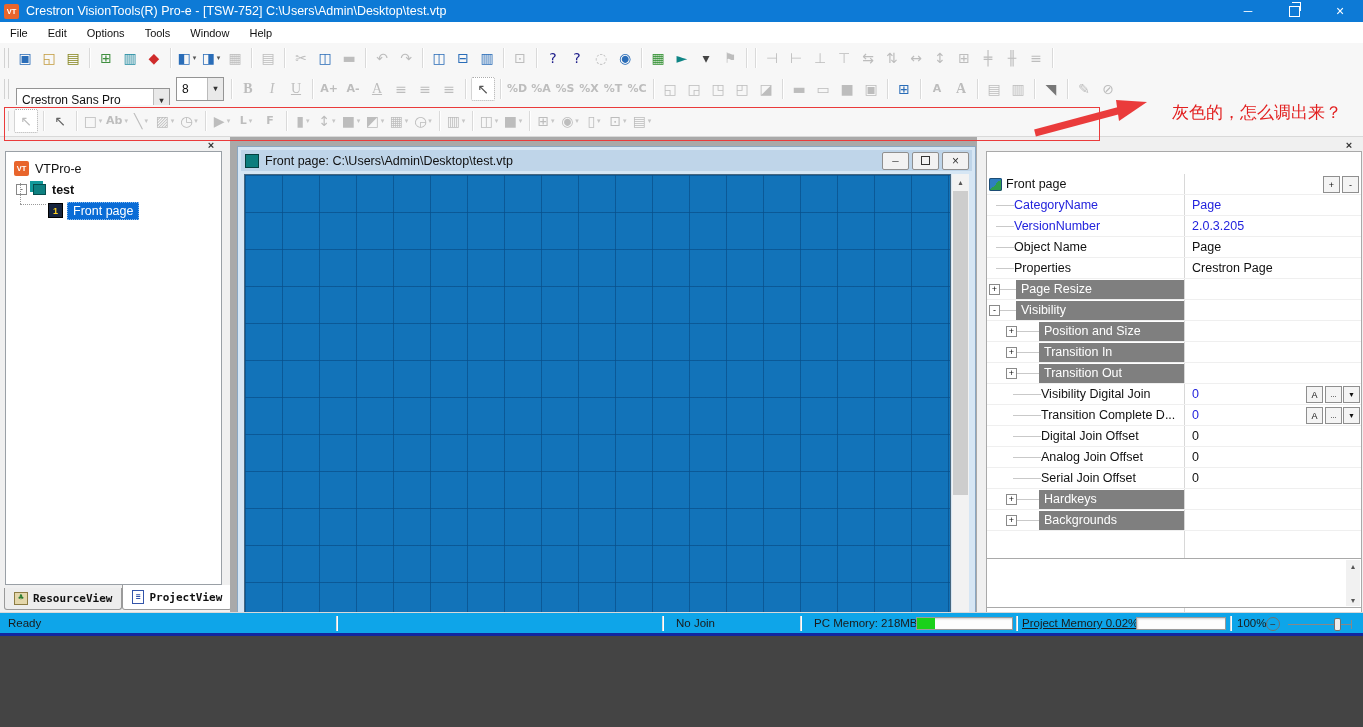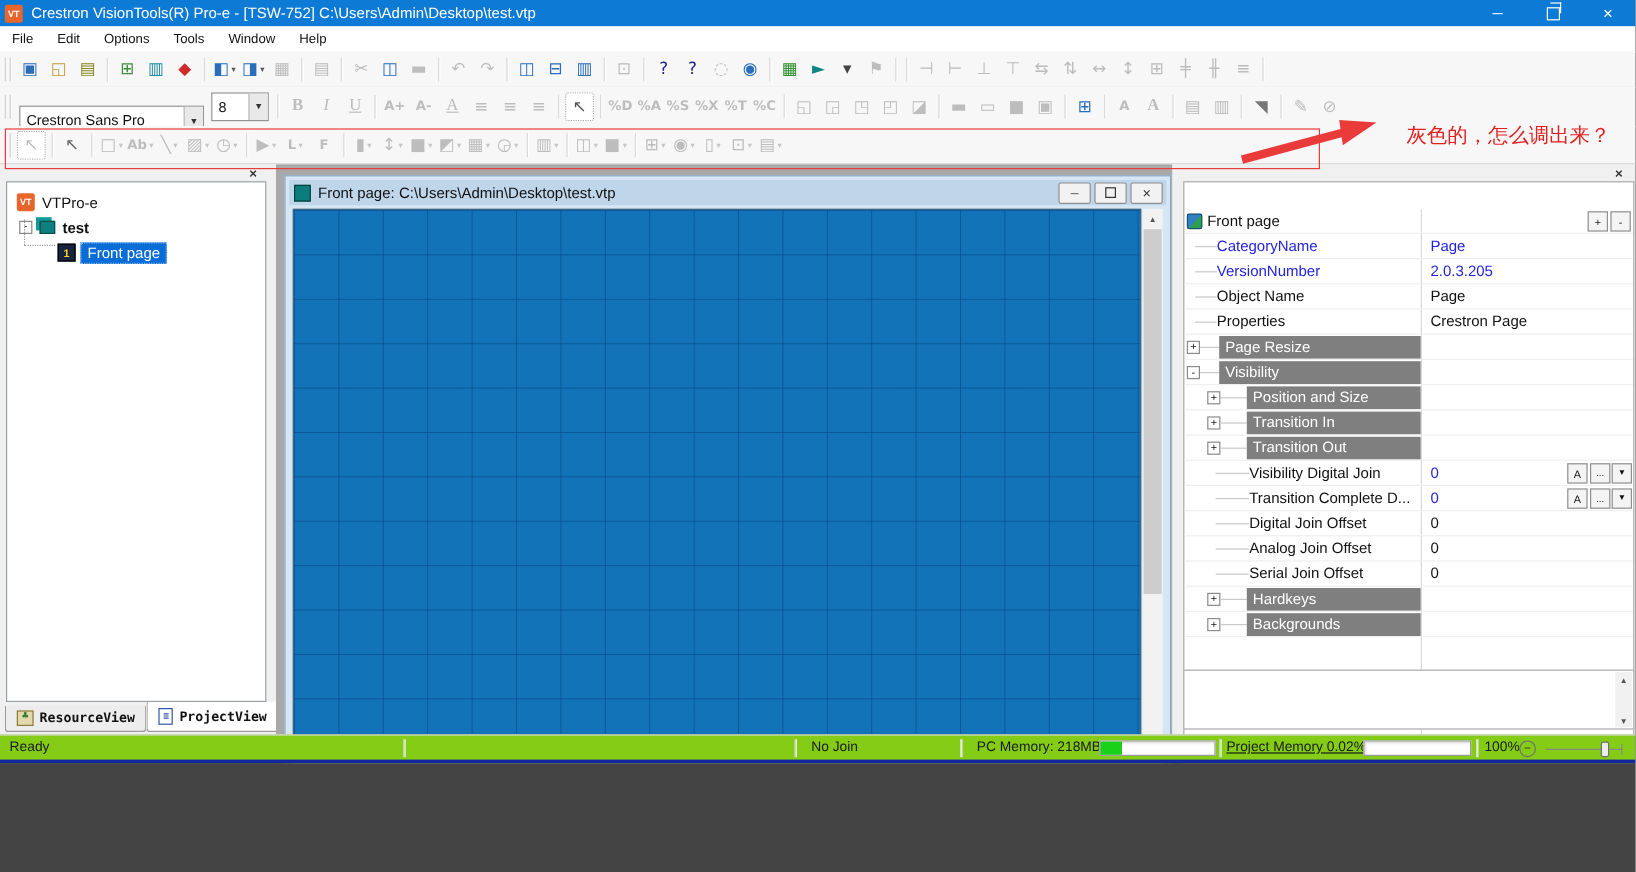--- a/index.html
+++ b/index.html
@@ -114,21 +114,21 @@
            box-shadow:inset 0 0 0 1px #1c4c74;}
   .blue{color:#2323dd;}
   .nowrap{white-space:nowrap;}
   .sbtn{position:absolute;top:2px;width:17px;height:17px;background:#f4f4f4;border:1px solid #8f8f8f;
         display:flex;align-items:center;justify-content:center;font-size:9px;box-sizing:border-box;}
   .lowerbox{position:absolute;left:9px;bottom:4px;width:374px;height:48px;background:#fff;border:1px solid #a9a9a9;}
   .mscroll{position:absolute;right:1px;top:1px;bottom:1px;width:14px;background:#f1f1f1;}
   .mscroll .up{position:absolute;top:0;left:0;right:0;height:12px;}
   .mscroll .dn{position:absolute;bottom:0;left:0;right:0;height:12px;}
   
-  .status{position:absolute;left:0;right:0;bottom:0;height:24px;background:#84cc16;border-top:1px solid #d9d9d9;
+  .status{position:absolute;left:0;right:0;bottom:0;height:24px;background:#0ea5e9;border-top:1px solid #d9d9d9;
           font-size:11.5px;color:#1a1a1a;box-sizing:border-box;border-bottom:3px solid #12269e;}
   .sitem{position:absolute;top:4px;white-space:pre;}
   .ssep{position:absolute;top:3px;width:1px;height:15px;background:#d8d8d8;box-shadow:1px 0 0 #fff;}
   .sprog{position:absolute;top:4px;height:13px;background:#fdfdfd;border:1px solid #9a9a9a;
          box-shadow:inset 1px 1px 2px rgba(0,0,0,.18);box-sizing:border-box;}
   .sfill{height:100%;background:#1ad11a;}
   .zcirc{position:absolute;top:4px;width:14px;height:14px;border:1px solid #707070;border-radius:50%;
          display:flex;align-items:center;justify-content:center;font-size:10px;color:#333;box-sizing:border-box;}
   .ztrack{position:absolute;top:11px;height:1px;background:#888;}
   .ztick{position:absolute;top:7px;width:1px;height:9px;background:#888;}

